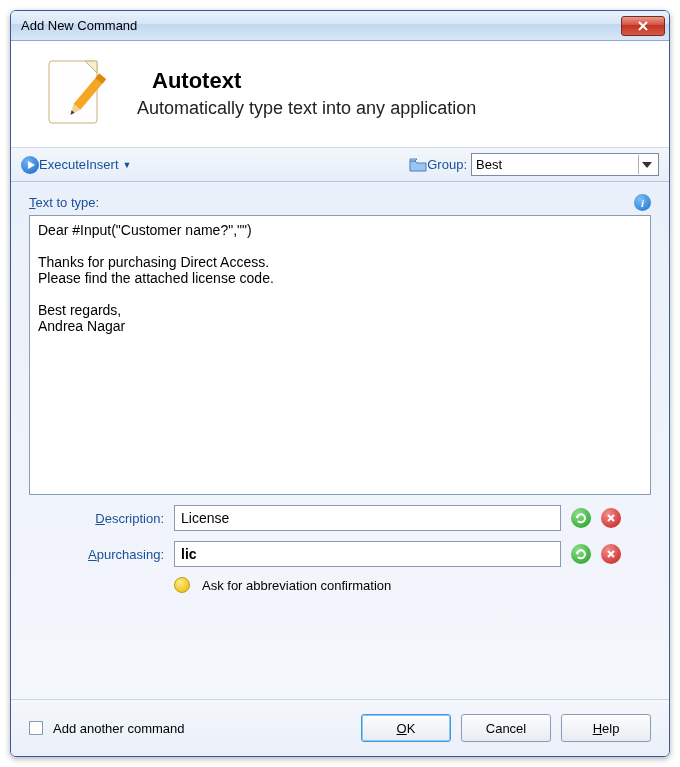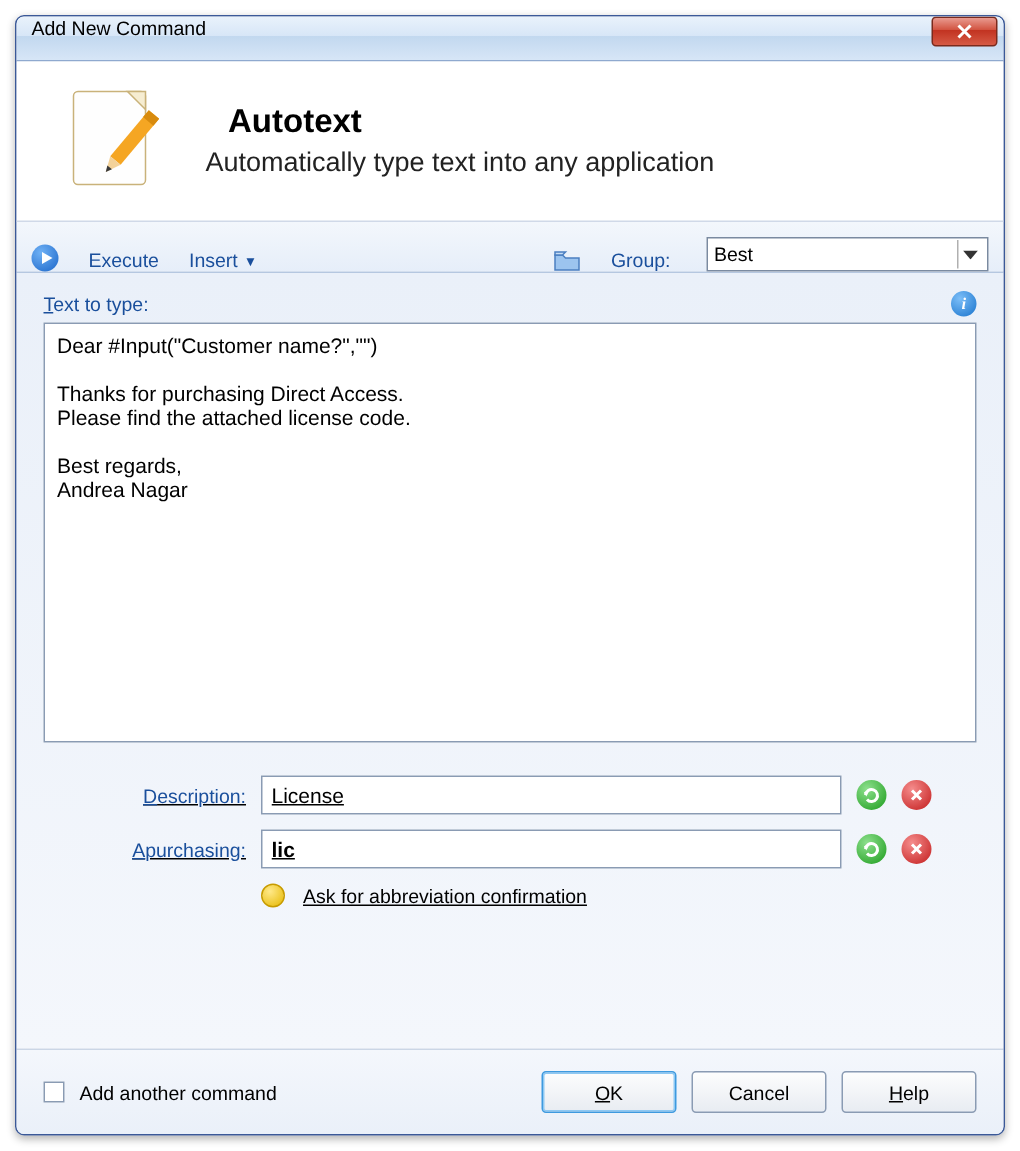--- a/index.html
+++ b/index.html
@@ -19,20 +19,21 @@
     overflow: hidden;
     display: flex;
     flex-direction: column;
     box-shadow: 0 2px 6px rgba(0,0,0,0.3);
   }
   .titlebar {
     height: 30px;
     background: linear-gradient(to bottom, #e9f2fb 0%, #d7e6f7 45%, #c2d8ef 46%, #d7e6f7 100%);
     border-bottom: 1px solid #8fa9cf;
     display: flex;
+    align-items: center;
     padding: 0 4px 0 10px;
   }
   .titlebar .title {
     flex: 1;
     color: #000;
     font-size: 13px;
   }
   .close-btn {
     width: 44px;
     height: 20px;
@@ -68,23 +69,23 @@
   .header-text p {
     margin: 0;
     font-size: 18px;
     color: #222;
   }
   .toolbar {
     height: 34px;
     background: linear-gradient(to bottom, #f3f7fc 0%, #e6eef9 100%);
     border-bottom: 1px solid #b5c7e0;
     display: flex;
-    align-items: flex-end;
+    align-items: center;
     padding: 0 10px;
-    gap: 20px;
+    gap: 0;
   }
   .play-icon {
     width: 18px; height: 18px;
     border-radius: 50%;
     background: radial-gradient(circle at 35% 30%, #6fb1f5, #1b66c9);
     display: flex; align-items: center; justify-content: center;
   }
   .play-icon::after {
     content: "";
     width: 0; height: 0;
@@ -156,21 +157,21 @@
     height: 280px;
     border: 1px solid #8a9bb3;
     background: #fff;
     padding: 6px 8px;
     font-family: "Segoe UI", Tahoma, sans-serif;
     font-size: 14px;
     resize: none;
     white-space: pre-wrap;
     overflow-y: scroll;
   }
-  .field-rows { margin-top: 22px; text-decoration: underline; }
+  .field-rows { margin-top: 10px; }
   .field-row {
     display: flex;
     align-items: center;
     gap: 10px;
     margin-bottom: 10px;
   }
   .field-row .flabel {
     width: 135px;
     text-align: right;
     color: #1a4f9c;

